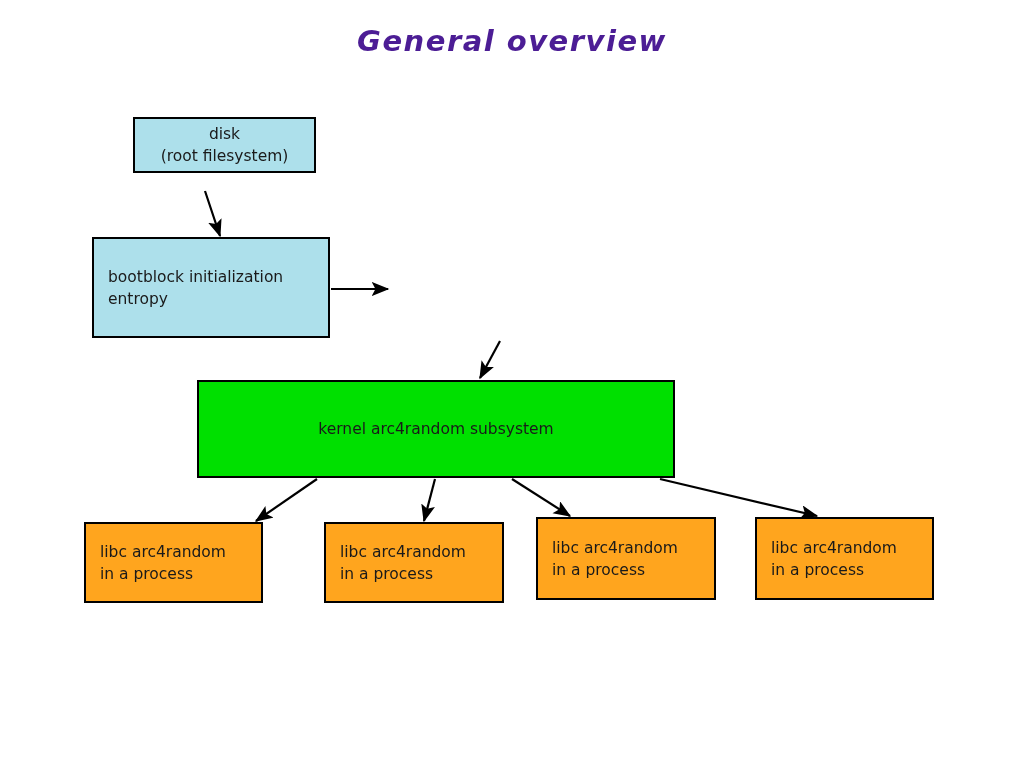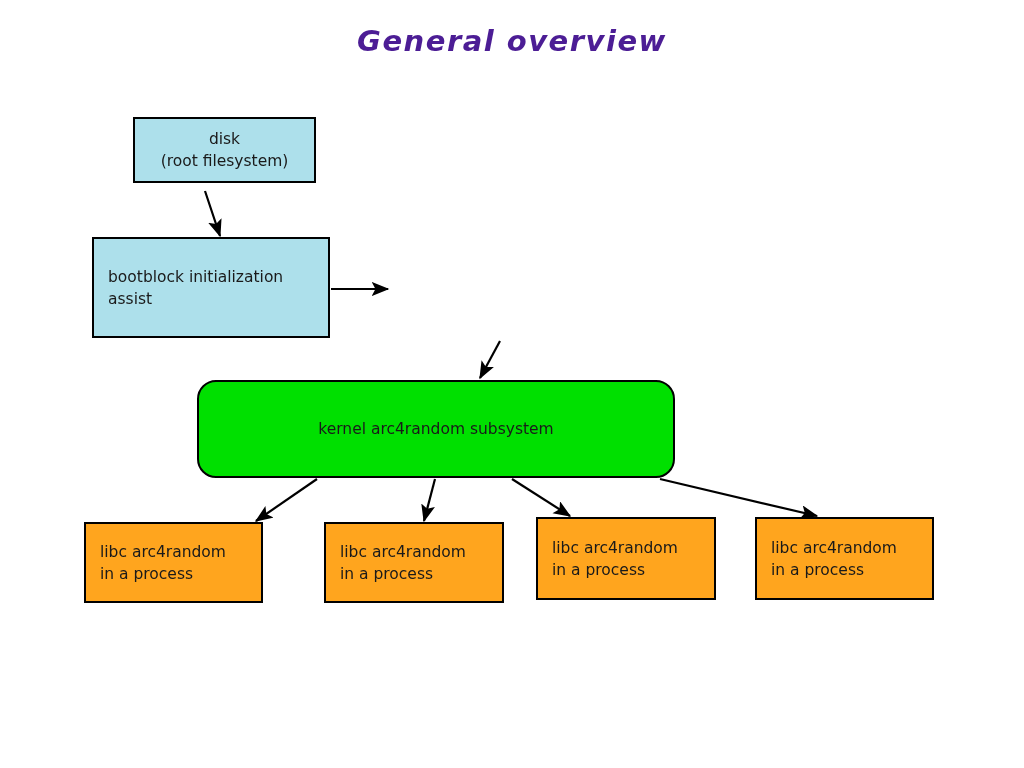--- a/index.html
+++ b/index.html
@@ -81,32 +81,32 @@
         <line x1="205" y1="191" x2="220" y2="236" marker-end="url(#arrowhead)"></line>
         <line x1="331" y1="289" x2="388" y2="289" marker-end="url(#arrowhead)"></line>
         <line x1="500" y1="341" x2="480" y2="378" marker-end="url(#arrowhead)"></line>
         <line x1="317" y1="479" x2="256" y2="521" marker-end="url(#arrowhead)"></line>
         <line x1="435" y1="479" x2="424" y2="521" marker-end="url(#arrowhead)"></line>
         <line x1="512" y1="479" x2="570" y2="516" marker-end="url(#arrowhead)"></line>
         <line x1="660" y1="479" x2="817" y2="516" marker-end="url(#arrowhead)"></line>
       </g>
   </svg>
 
-  <div class="node center fill-blue" style="left: 133px; top: 117px; width: 183px; height: 66px; background: rgb(173, 224, 235); border-color: rgb(0, 0, 0); color: rgb(26, 26, 26);">
+  <div class="node center fill-blue" style="left: 133px; top: 117px; width: 183px; height: 56px; background: rgb(173, 224, 235); border-color: rgb(0, 0, 0); color: rgb(26, 26, 26);">
     <span class="label">disk
 (root filesystem)</span>
   </div>
 
   <div class="node left fill-blue" style="left: 92px; top: 237px; width: 238px; height: 101px; background: rgb(173, 224, 235); border-color: rgb(0, 0, 0); color: rgb(26, 26, 26);">
     <span class="label">bootblock initialization
-assist</span>
+entropy</span>
   </div>
 
 
-  <div class="node center fill-green" style="left: 197px; top: 380px; width: 478px; height: 98px; background: rgb(0, 224, 0); border-color: rgb(0, 0, 0); color: rgb(26, 26, 26); border-radius: 19px;">
+  <div class="node center fill-green" style="left: 197px; top: 380px; width: 478px; height: 98px; background: rgb(0, 224, 0); border-color: rgb(0, 0, 0); color: rgb(26, 26, 26);">
     <span class="label">kernel arc4random subsystem</span>
   </div>
 
   <div class="node left fill-orange" style="left: 84px; top: 522px; width: 179px; height: 81px; background: rgb(255, 165, 30); border-color: rgb(0, 0, 0); color: rgb(26, 26, 26);">
     <span class="label">libc arc4random
 in a process</span>
   </div>
 
   <div class="node left fill-orange" style="left: 324px; top: 522px; width: 180px; height: 81px; background: rgb(255, 165, 30); border-color: rgb(0, 0, 0); color: rgb(26, 26, 26);">
     <span class="label">libc arc4random

